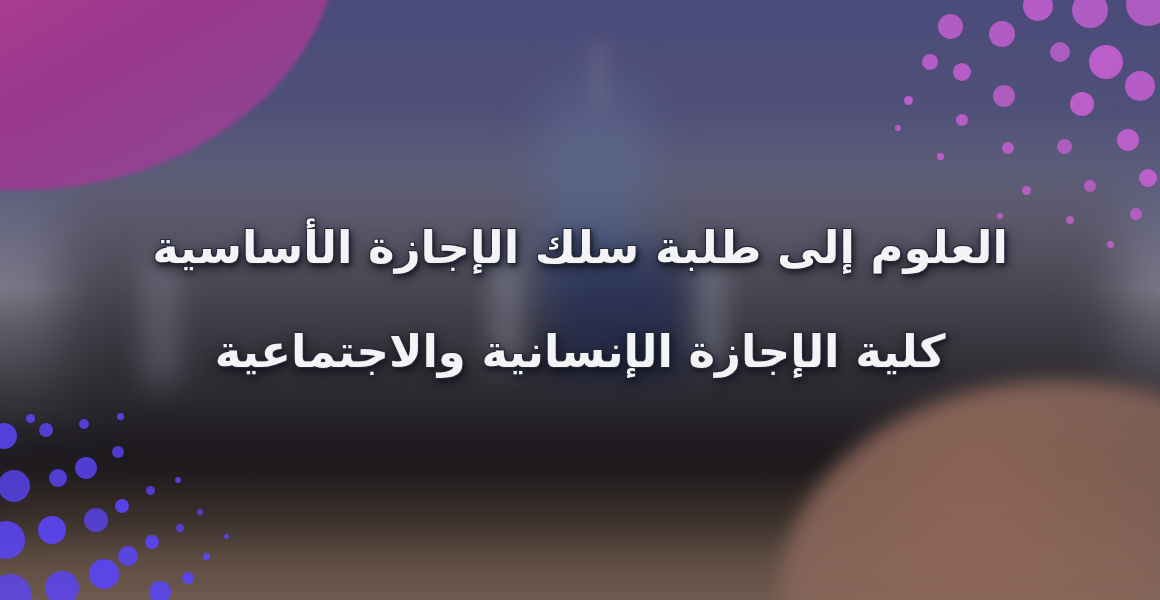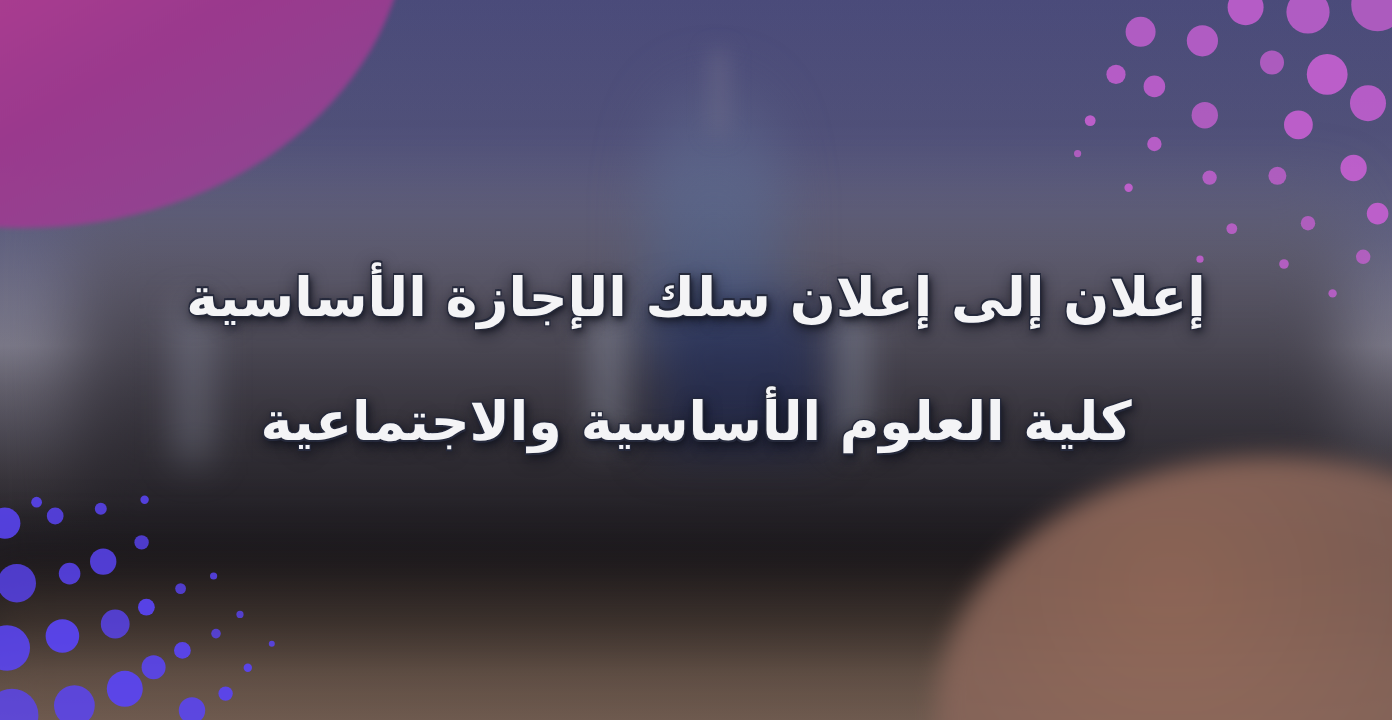--- a/index.html
+++ b/index.html
@@ -302,17 +302,17 @@
       <span class="dot" style="width: 12px; height: 12px; left: 182px; top: 572px; background: rgb(90, 68, 245); opacity: 0.92;"></span>
       <span class="dot" style="width: 8px; height: 8px; left: 176px; top: 524px; background: rgb(90, 68, 245); opacity: 0.8;"></span>
       <span class="dot" style="width: 6px; height: 6px; left: 175px; top: 477px; background: rgb(90, 68, 245); opacity: 0.84;"></span>
       <span class="dot" style="width: 7px; height: 7px; left: 116.5px; top: 412.5px; background: rgb(90, 68, 245); opacity: 0.88;"></span>
       <span class="dot" style="width: 7px; height: 7px; left: 202.5px; top: 552.5px; background: rgb(90, 68, 245); opacity: 0.92;"></span>
       <span class="dot" style="width: 6px; height: 6px; left: 197px; top: 509px; background: rgb(90, 68, 245); opacity: 0.8;"></span>
       <span class="dot" style="width: 5px; height: 5px; left: 223.5px; top: 533.5px; background: rgb(90, 68, 245); opacity: 0.84;"></span>
     </div>
 
   <div class="headline-wrap">
-    <h1 class="headline">إعلان إلى إعلان سلك الإجازة الأساسية</h1>
-    <h2 class="headline">كلية العلوم الأساسية والاجتماعية</h2>
+    <h1 class="headline">العلوم إلى طلبة سلك الإجازة الأساسية</h1>
+    <h2 class="headline">كلية الإجازة الإنسانية والاجتماعية</h2>
   </div>
 
 </div>
 
 </body></html>

